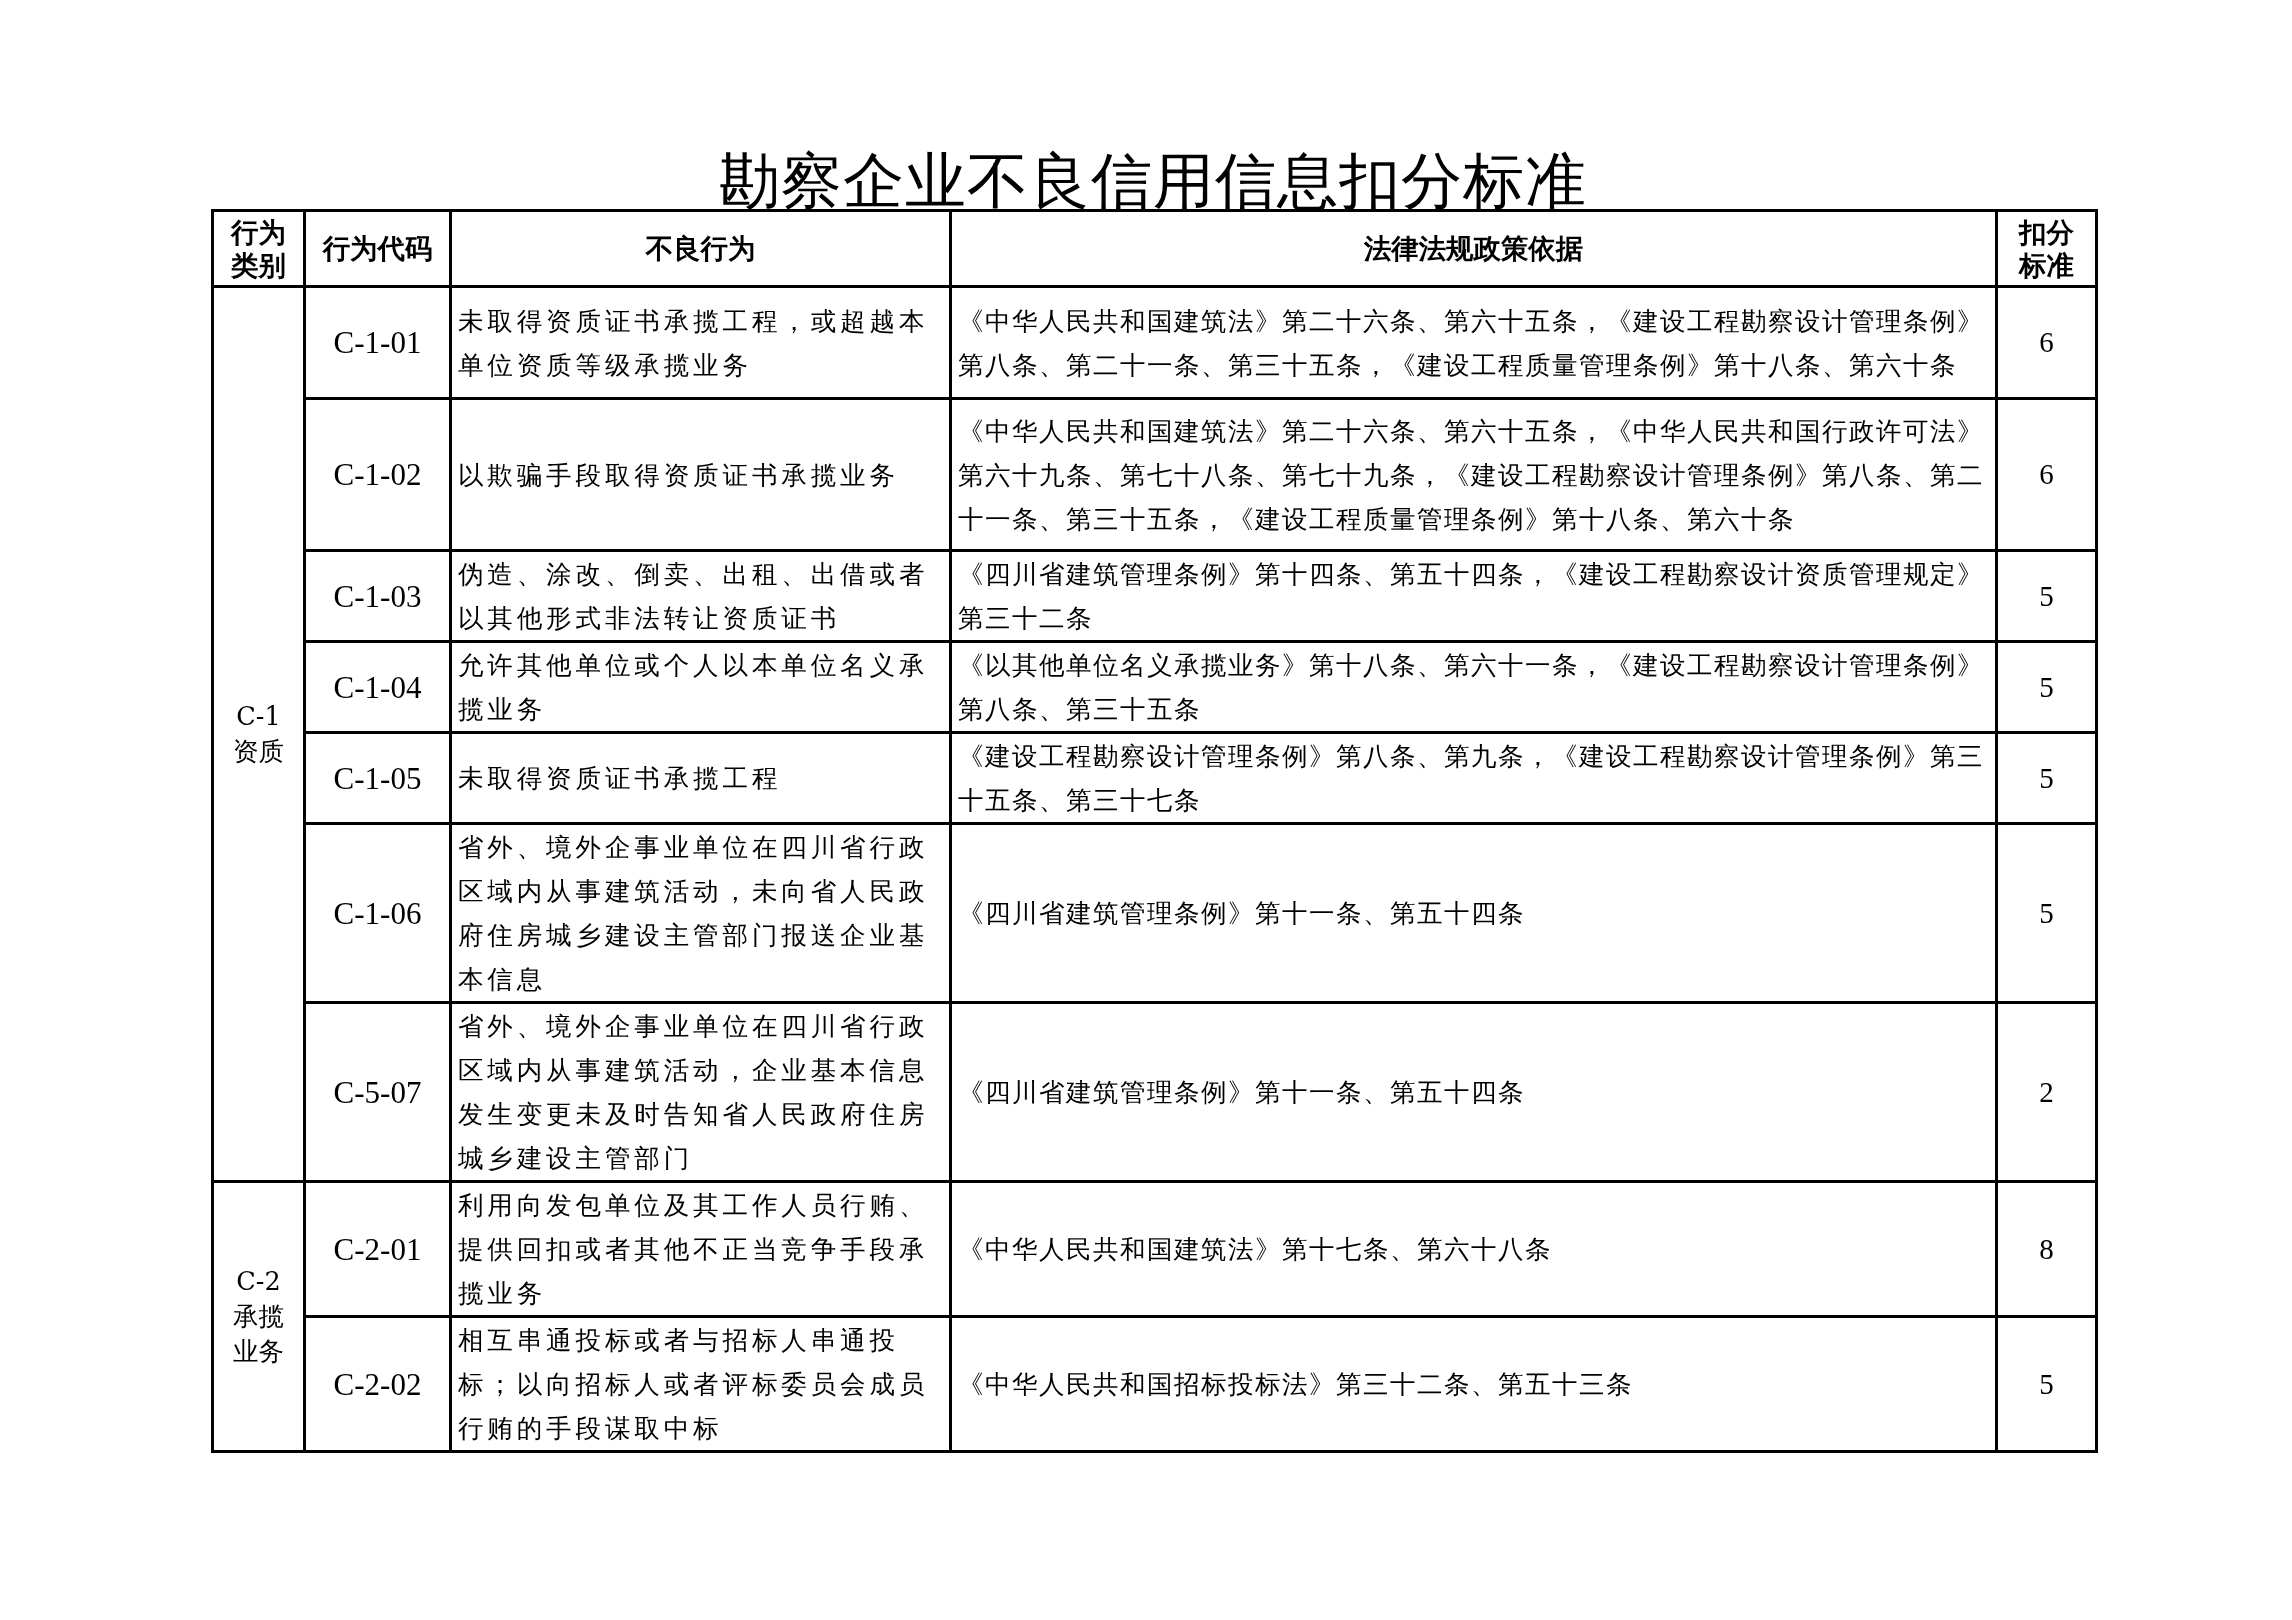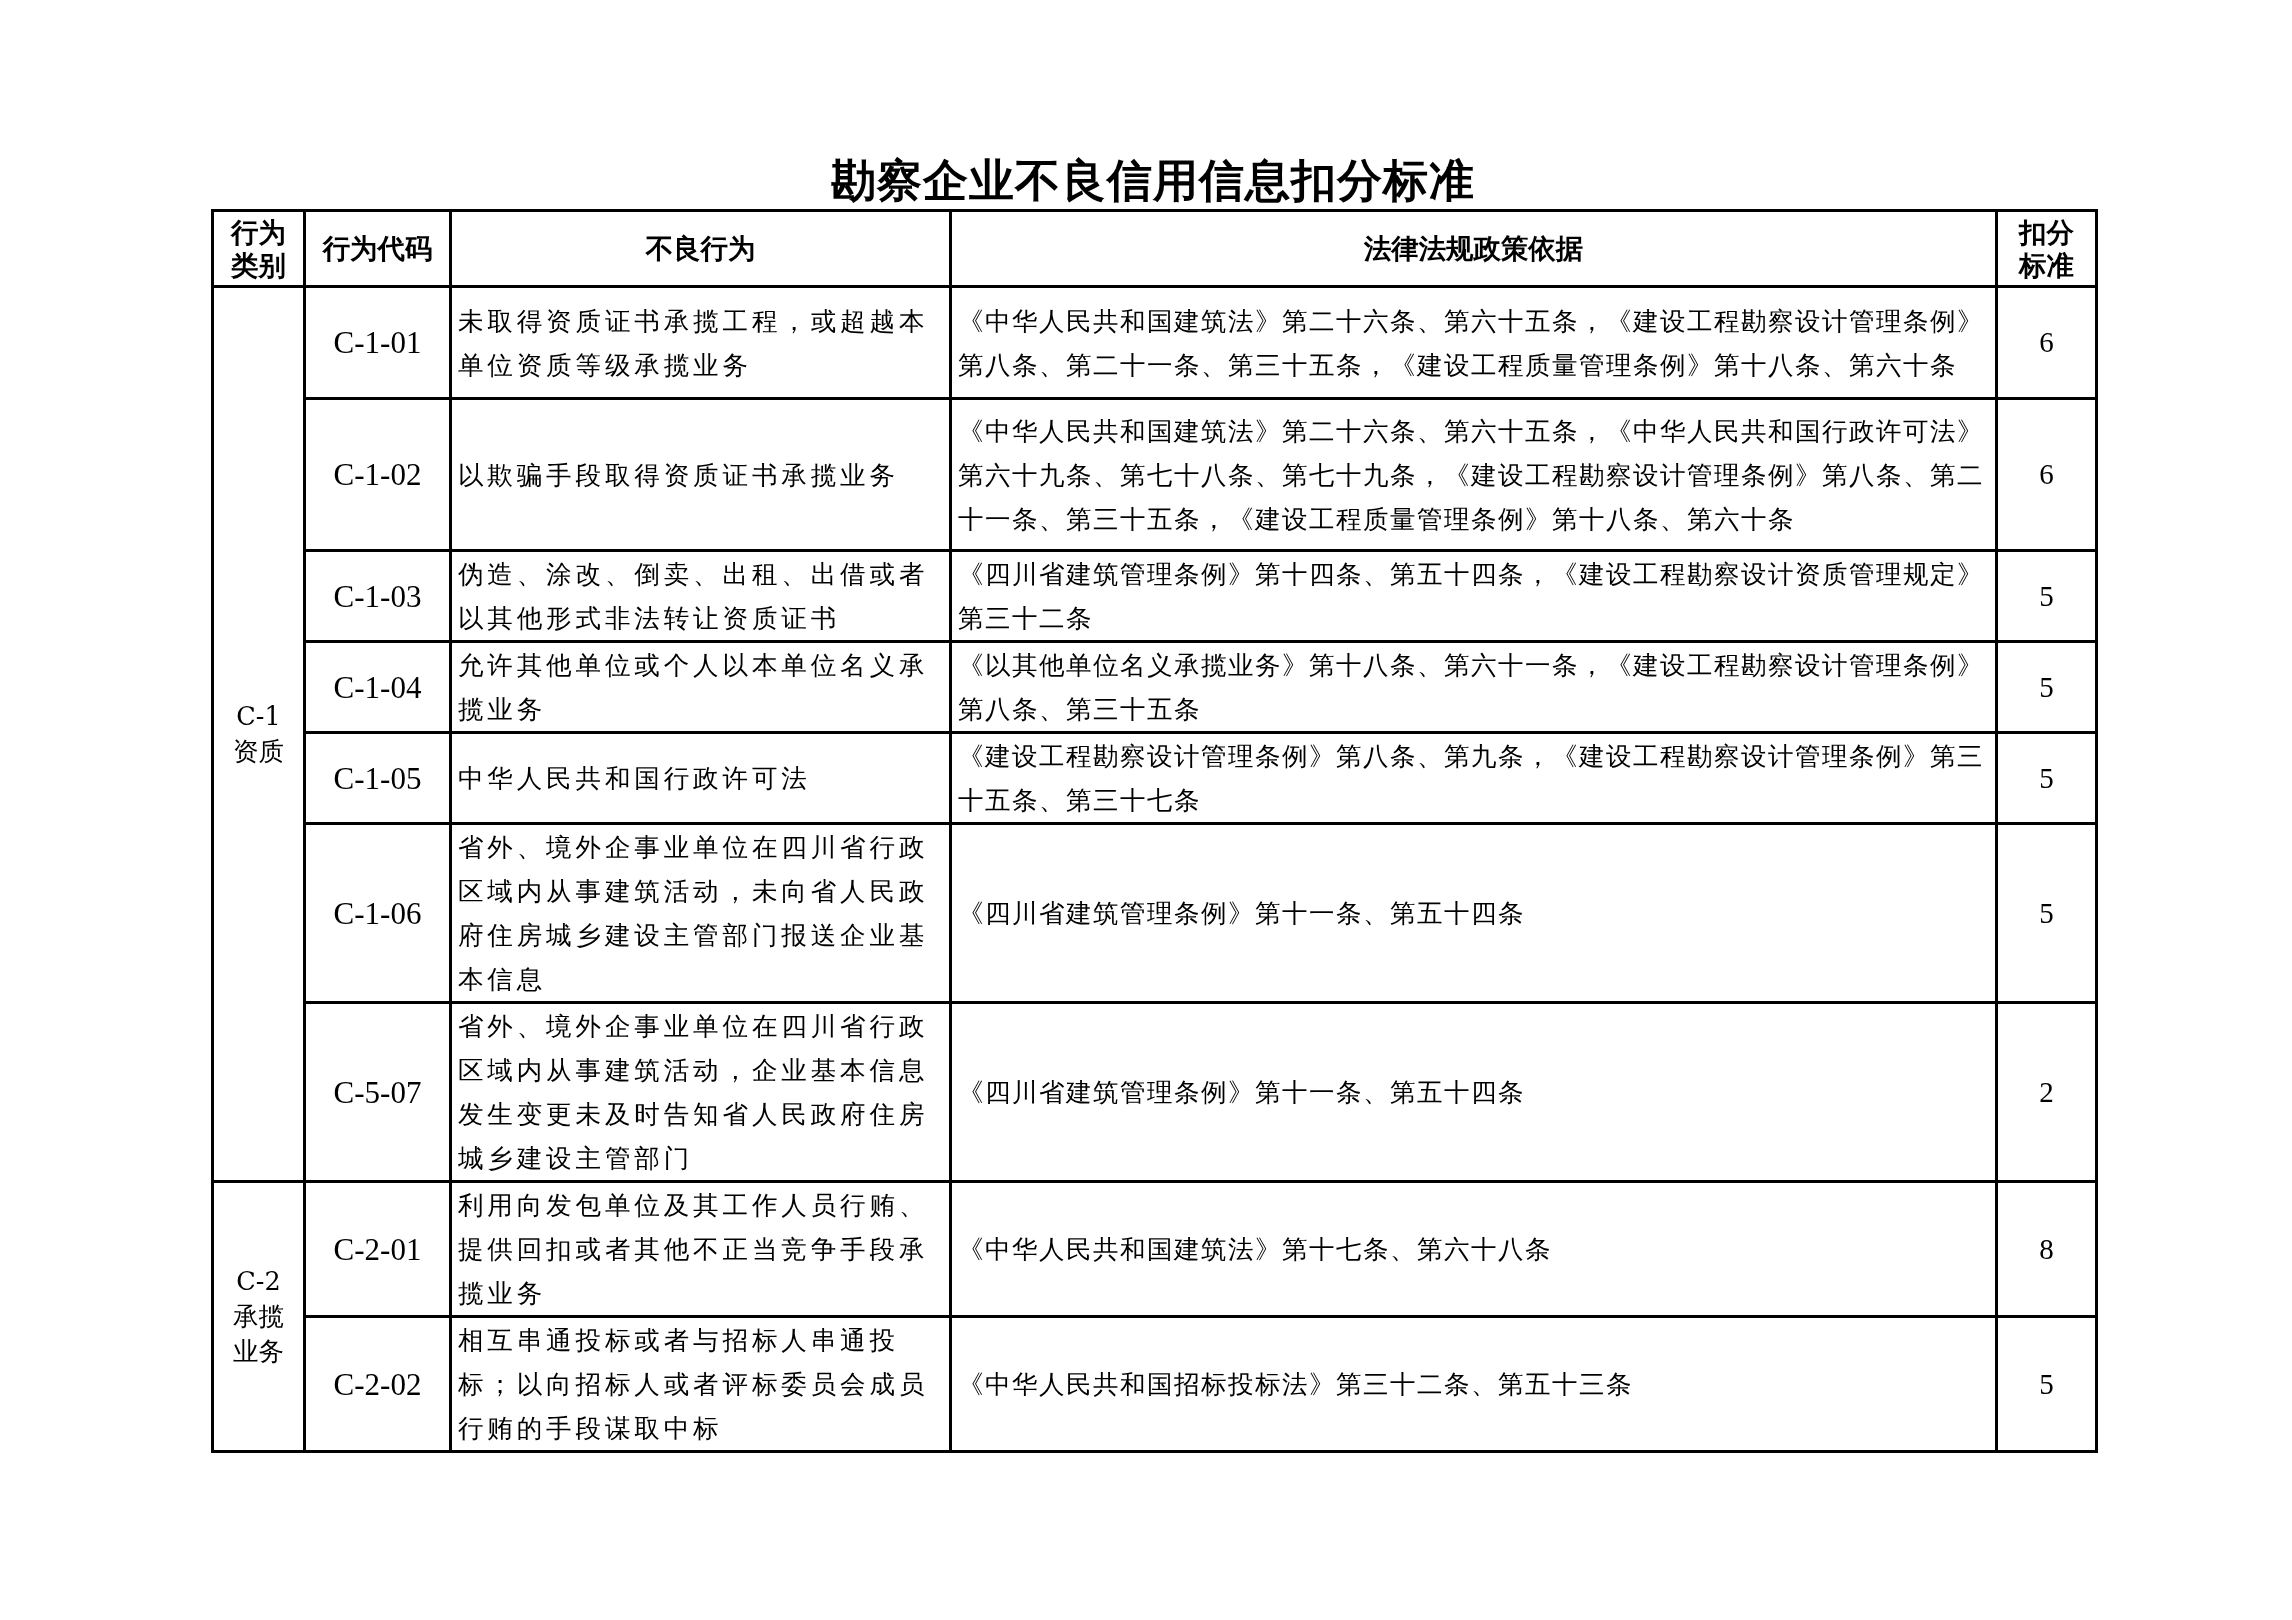--- a/index.html
+++ b/index.html
@@ -16,24 +16,24 @@
     color: #000;
   }
   .title {
     position: absolute;
     left: 211px;
     width: 1884px;
     top: 153px;
     height: 55px;
     text-align: center;
     font-family: "DejaVu Sans", "Liberation Sans", sans-serif;
-    font-size: 45px;
+    font-size: 61px;
     line-height: 55px;
     letter-spacing: 1px;
-    font-weight: bold;
+    font-weight: normal;
   }
   table.grid {
     position: absolute;
     left: 211px;
     top: 209px;
     width: 1884px;
     border-collapse: collapse;
     table-layout: fixed;
   }
   table.grid td, table.grid th {
@@ -129,21 +129,21 @@
       <td class="score">5</td>
     </tr>
     <tr style="height:74px">
       <td class="code">C-1-04</td>
       <td class="behavior">允许其他单位或个人以本单位名义承揽业务</td>
       <td class="basis">《以其他单位名义承揽业务》第十八条、第六十一条，《建设工程勘察设计管理条例》第八条、第三十五条</td>
       <td class="score">5</td>
     </tr>
     <tr style="height:75px">
       <td class="code">C-1-05</td>
-      <td class="behavior">中华人民共和国行政许可法</td>
+      <td class="behavior">未取得资质证书承揽工程</td>
       <td class="basis">《建设工程勘察设计管理条例》第八条、第九条，《建设工程勘察设计管理条例》第三十五条、第三十七条</td>
       <td class="score">5</td>
     </tr>
     <tr style="height:152px">
       <td class="code">C-1-06</td>
       <td class="behavior">省外、境外企事业单位在四川省行政区域内从事建筑活动，未向省人民政府住房城乡建设主管部门报送企业基本信息</td>
       <td class="basis">《四川省建筑管理条例》第十一条、第五十四条</td>
       <td class="score">5</td>
     </tr>
     <tr style="height:150px">

